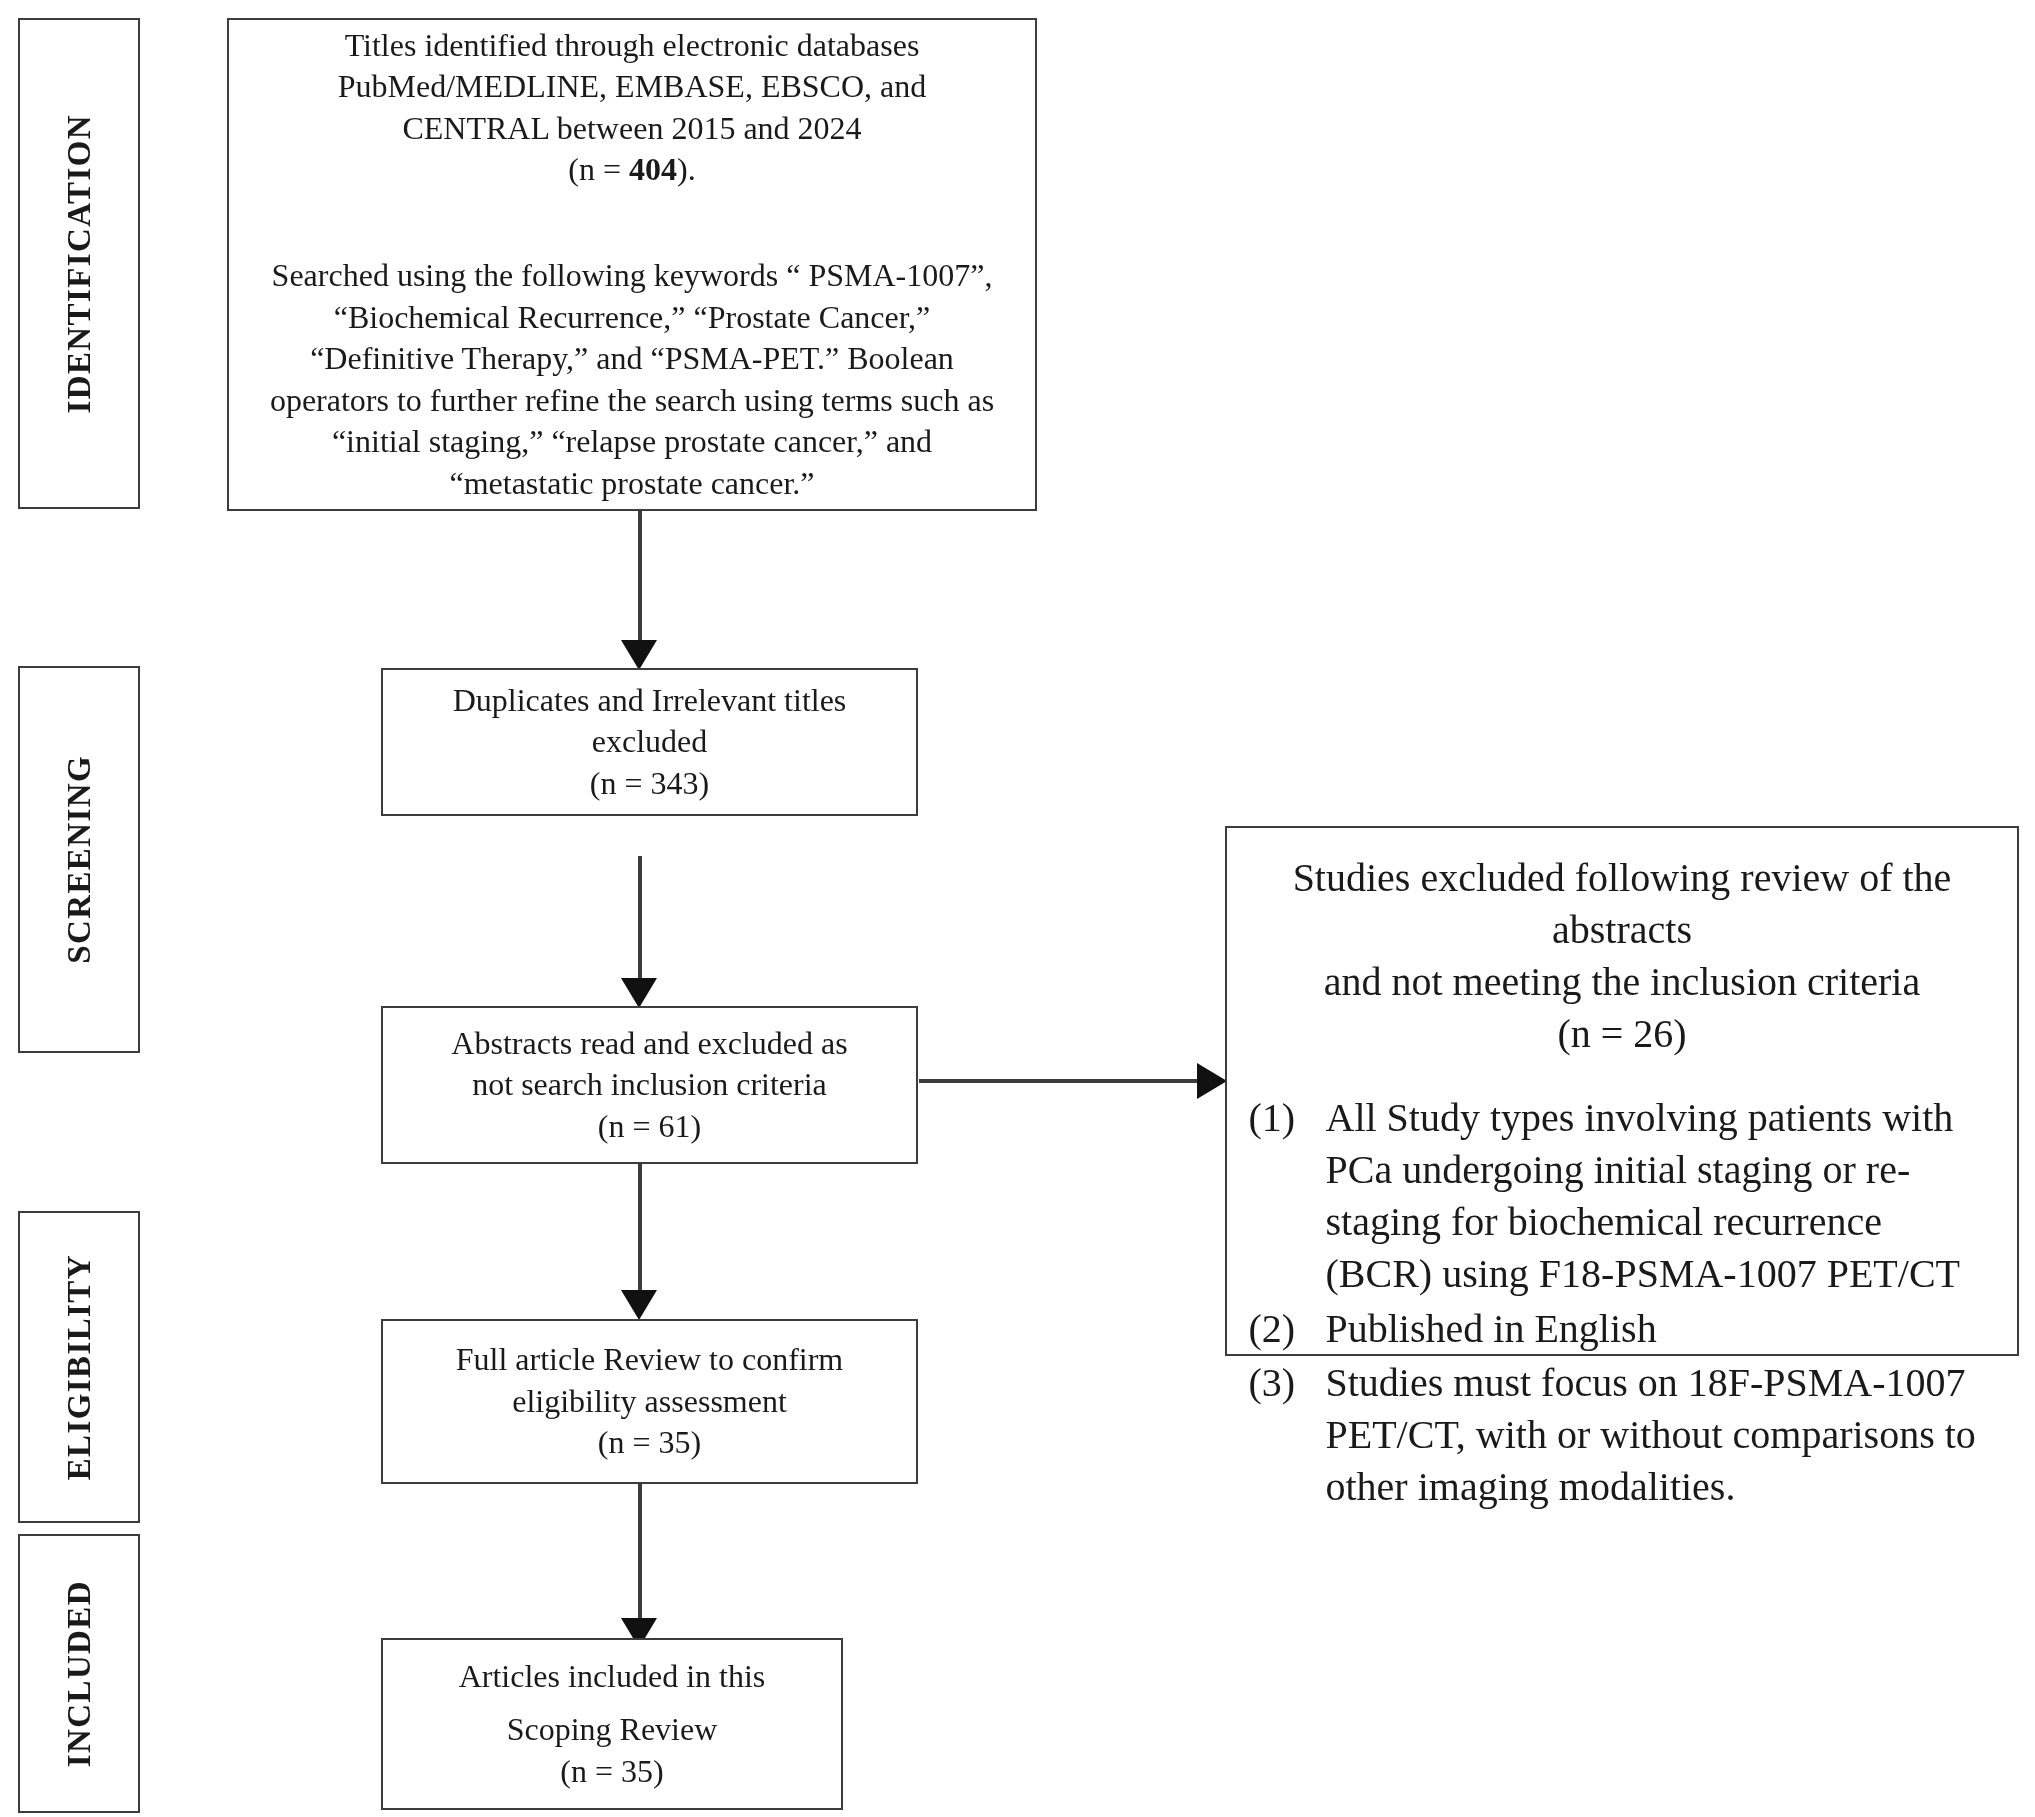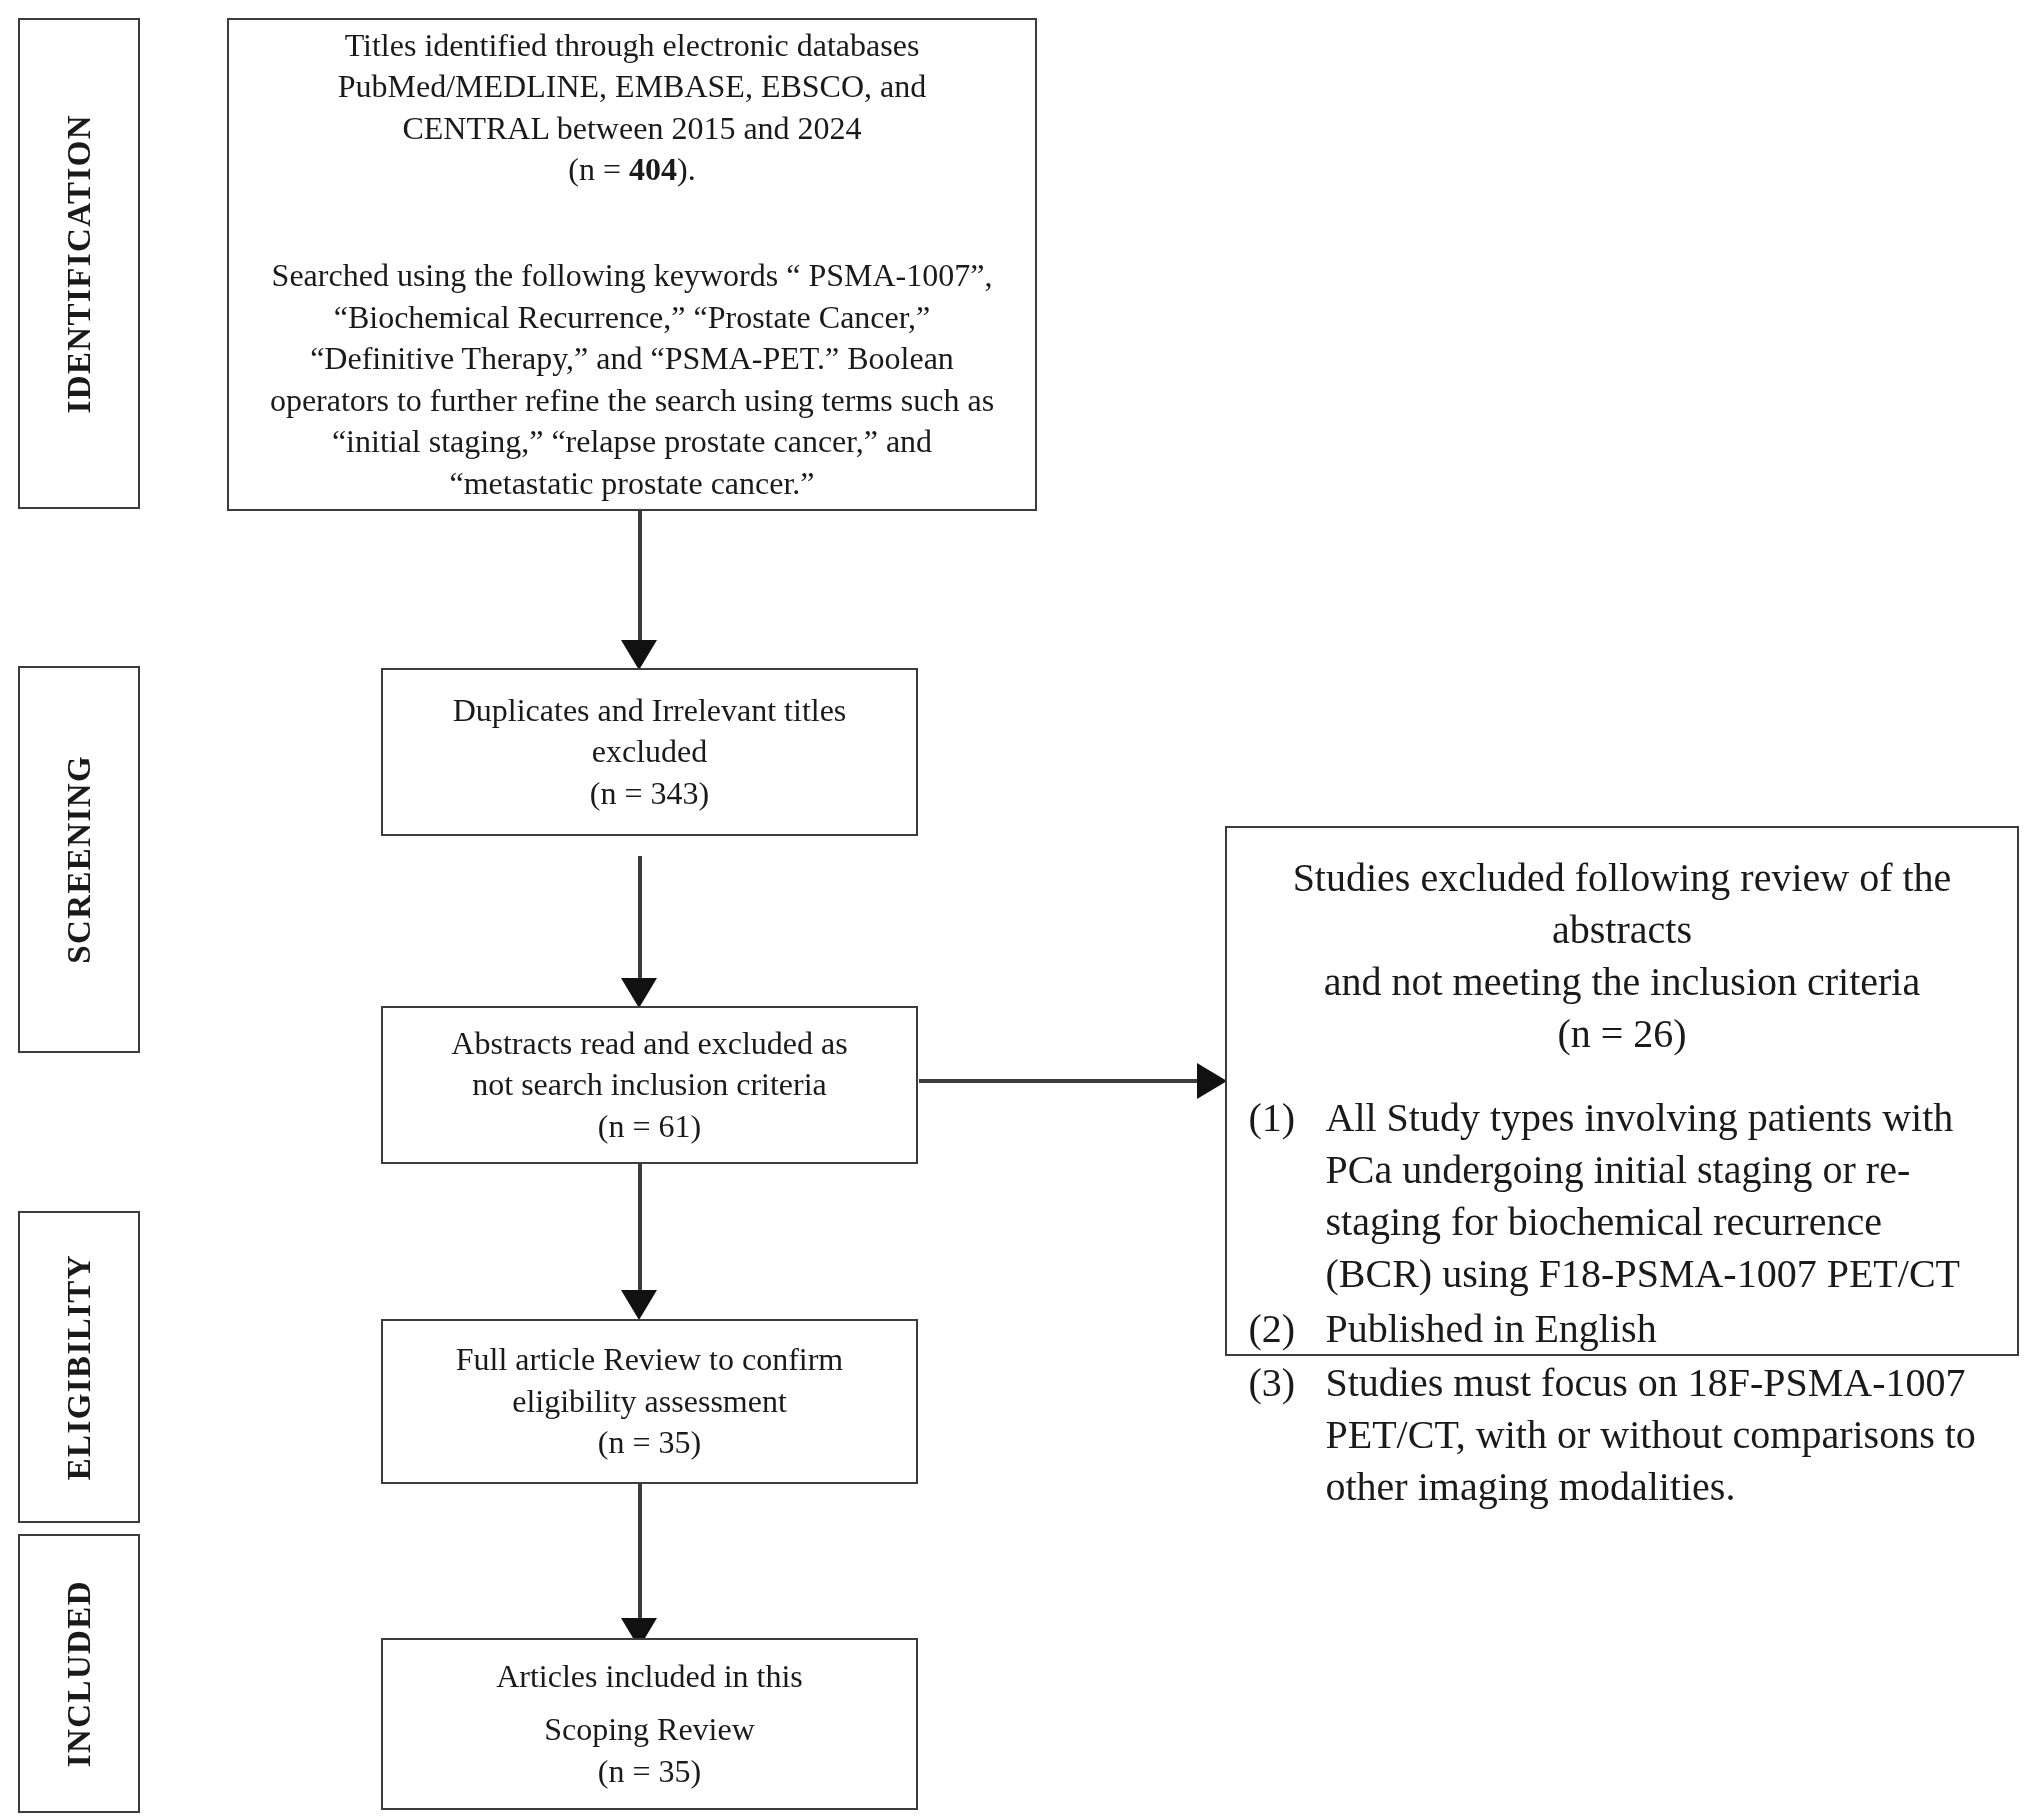--- a/index.html
+++ b/index.html
@@ -139,21 +139,21 @@
     <p>Titles identified through electronic databases</p>
     <p style="margin-top:0">PubMed/MEDLINE, EMBASE, EBSCO, and</p>
     <p style="margin-top:0">CENTRAL between 2015 and 2024</p>
     <p style="margin-top:0"><span>(n = </span><span class="bold-n">404</span><span>).</span></p>
     <p class="para-gap" style="padding:0 30px;">Searched using the following keywords “ PSMA-1007”, “Biochemical Recurrence,” “Prostate Cancer,” “Definitive Therapy,” and “PSMA-PET.” Boolean operators to further refine the search using terms such as “initial staging,” “relapse prostate cancer,” and “metastatic prostate cancer.”</p>
   </div>
 
   <div class="v-line" style="left:638px; top:511px; width:3.6px; height:133px;"></div>
   <div class="arrow-down" style="left:621px; top:640px;"></div>
 
-  <div class="flow-box" style="left:381px; top:668px; width:537px; height:168px;">
+  <div class="flow-box" style="left:381px; top:668px; width:537px; height:148px;">
     <p>Duplicates and Irrelevant titles</p>
     <p style="margin-top:0">excluded</p>
     <p style="margin-top:0">(n = 343)</p>
   </div>
 
   <div class="v-line" style="left:638px; top:856px; width:3.6px; height:125px;"></div>
   <div class="arrow-down" style="left:621px; top:978px;"></div>
 
   <div class="flow-box" style="left:381px; top:1006px; width:537px; height:158px;">
     <p>Abstracts read and excluded as</p>
@@ -169,21 +169,21 @@
 
   <div class="flow-box" style="left:381px; top:1319px; width:537px; height:165px;">
     <p>Full article Review to confirm</p>
     <p style="margin-top:0">eligibility assessment</p>
     <p style="margin-top:0">(n = 35)</p>
   </div>
 
   <div class="v-line" style="left:638px; top:1483px; width:3.6px; height:140px;"></div>
   <div class="arrow-down" style="left:621px; top:1618px;"></div>
 
-  <div class="flow-box" style="left:381px; top:1638px; width:537px; height:172px;">
+  <div class="flow-box" style="left:381px; top:1638px; width:462px; height:172px;">
     <p>Articles included in this</p>
     <p style="margin-top:12px">Scoping Review</p>
     <p style="margin-top:0">(n = 35)</p>
   </div>
 
   <div id="exclusion-box" style="left:1225px; top:826px; width:794px; height:530px;">
     <div id="exclusion-head">
       <div>Studies excluded following review of the abstracts</div>
       <div>and not meeting the inclusion criteria</div>
       <div>(n = 26)</div>

